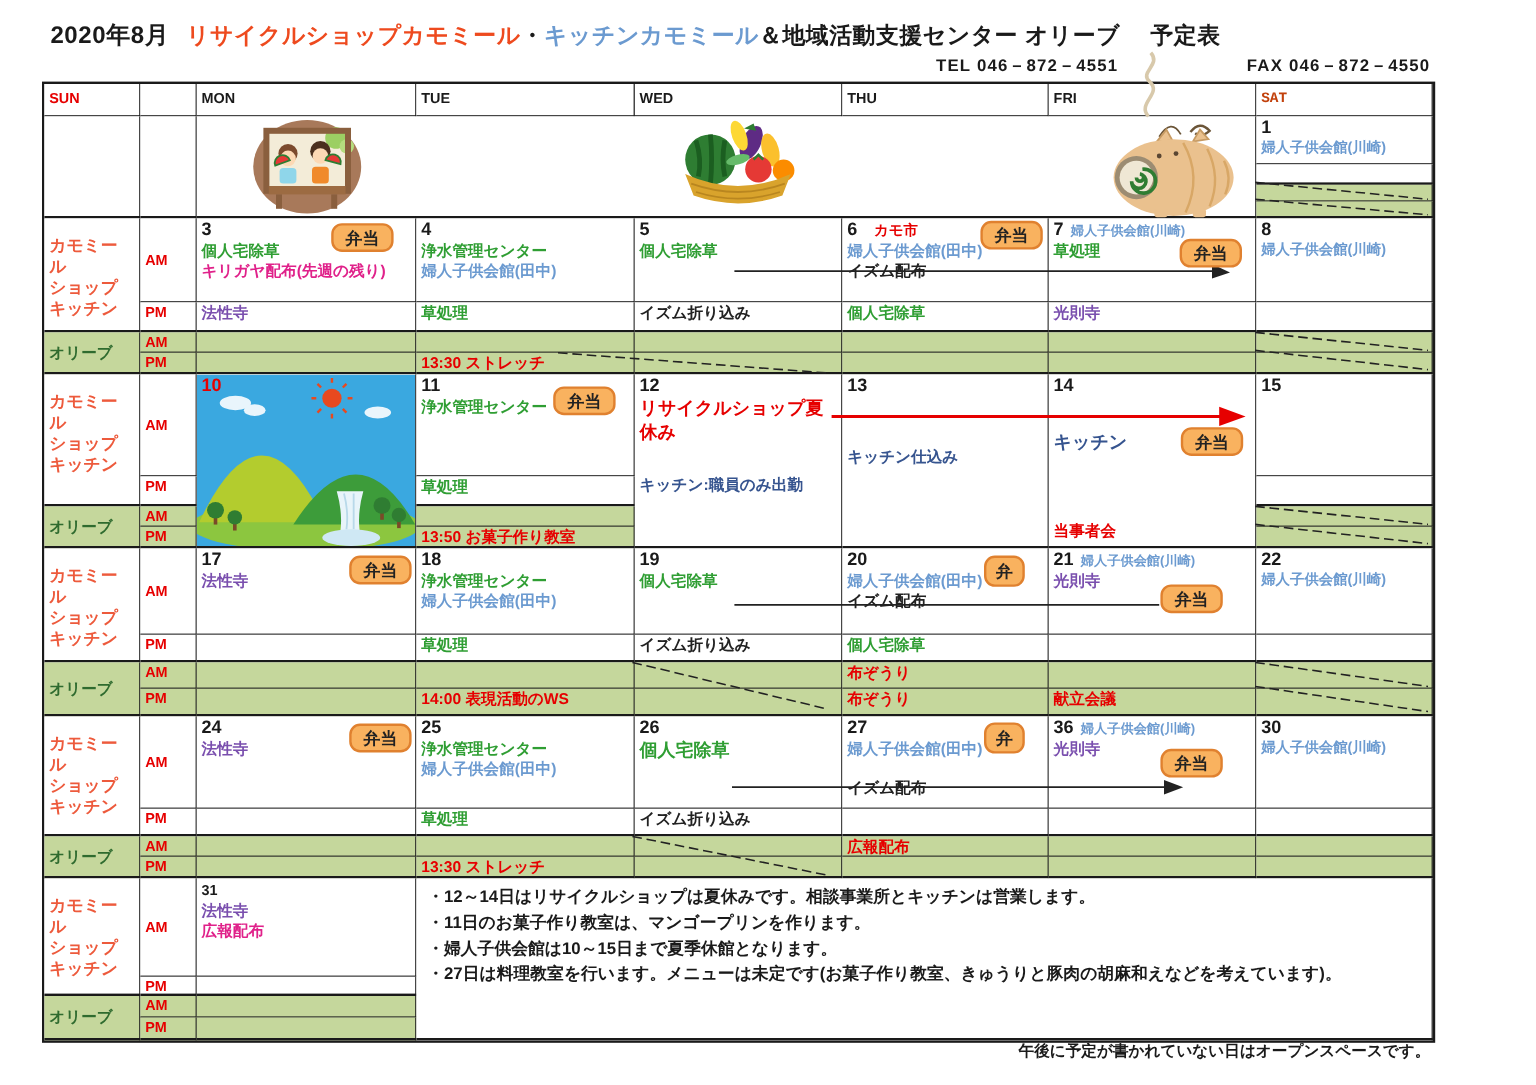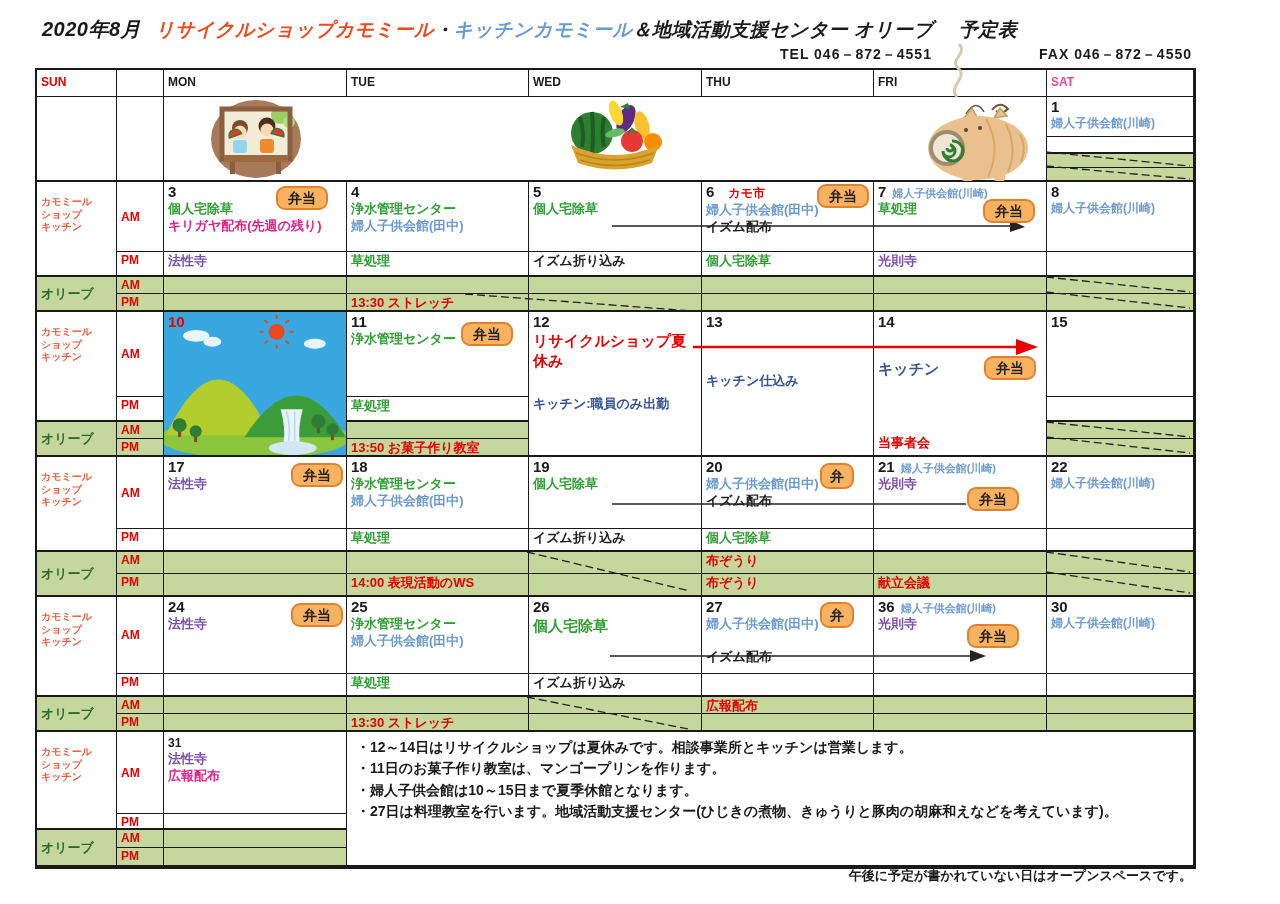--- a/index.html
+++ b/index.html
@@ -1,38 +1,38 @@
 <!DOCTYPE html>
 <html><head>
 <meta charset="utf-8">
 <style>
   html,body{margin:0;padding:0;background:#fff;}
   #page{position:relative;width:1280px;height:904px;background:#fff;overflow:hidden;
         font-family:"Liberation Sans","DejaVu Sans",sans-serif;color:#1a1a1a;}
   
-  #title{position:absolute;left:42px;top:16px;font-size:19px;font-weight:bold;letter-spacing:.5px;white-space:nowrap;font-style:italic;}
+  #title{position:absolute;left:42px;top:16px;font-size:19px;font-weight:bold;letter-spacing:.5px;white-space:nowrap;}
   .t-ym{color:#1a1a1a;margin-right:14px;font-size:20px;}
   .t-shop{color:#ee4a1e;}
   .t-sep{color:#1a1a1a;}
   .t-kit{color:#6b9ad0;}
   .t-rest{color:#1a1a1a;}
   #contact{position:absolute;left:780px;top:46px;width:412px;font-size:14px;font-weight:bold;letter-spacing:1px;display:flex;justify-content:space-between;}
   
   #cal{position:absolute;left:35px;top:68px;width:1157px;height:797px;border:2px solid #1a1a1a;background:#fff;
        display:grid;z-index:1;
        grid-template-columns:80px 47px 183px 182px 173px 172px 173px 147px;
        grid-template-rows:27px 40px 17px 14px 14px 70px 25px 17px 18px 85px 25px 17px 18px 72px 23px 22px 23px 77px 23px 17px 18px 82px 16px 18px 19px;}
   .c{border-right:1px solid #1a1a1a;border-bottom:1px solid #1a1a1a;position:relative;overflow:hidden;
      padding:1px 4px;box-sizing:border-box;background:#fff;}
   .og{background:#c5d79c;}
   .b2{border-bottom-width:2px;}
   .hdr{font-size:12px;font-weight:bold;padding-top:5px;}
-  .red{color:#e60000;} .satblue{color:#ec4899;}
+  .red{color:#e60000;} .satblue{color:#c2410c;font-family:Liberation Mono, monospace;}
   .vc{display:flex;align-items:center;}
-  .lab{color:#ed5a3c;font-size:10px;font-weight:bold;line-height:1.25;padding-top:14px;}
+  .lab{color:#ed5a3c;font-size:14px;font-weight:bold;line-height:1.25;padding-top:14px;}
   .olab{color:#2f6b2f;font-size:13px;font-weight:bold;}
   .ampm{color:#e60000;font-size:12px;font-weight:bold;}
   .n{font-size:15px;font-weight:bold;color:#1a1a1a;line-height:1.15;}
   .nsm{font-size:12px;}
   .ln{display:block;font-size:13px;font-weight:bold;line-height:1.3;}
   .big{font-size:15px;}
   .g{color:#2f9e33;} .bl{color:#6b9ad0;} .pu{color:#7a4fae;} .mg{color:#e0218a;}
   .rd{color:#e60000;} .nv{color:#36548f;} .bk{color:#222;}
   .side{font-size:11px;font-weight:bold;color:#6b9ad0;margin-left:6px;}
   .tag{font-size:12px;font-weight:bold;color:#e60000;margin-left:14px;}
@@ -281,21 +281,21 @@
     <div class="c ampm og b2" style="grid-area:25/2/26/3">PM</div>
 
     <div class="c" style="grid-area:22/3/23/4"><span class="n nsm">31</span><span class="ln pu">法性寺</span><span class="ln mg">広報配布</span></div>
     <div class="c b2" style="grid-area:23/3/24/4"></div>
     <div class="c og" style="grid-area:24/3/25/4"></div>
     <div class="c og b2" style="grid-area:25/3/26/4"></div>
     <div class="c b2" id="notes" style="grid-area:22/4/26/9">
       <span class="note">・12～14日はリサイクルショップは夏休みです。相談事業所とキッチンは営業します。</span>
       <span class="note">・11日のお菓子作り教室は、マンゴープリンを作ります。</span>
       <span class="note">・婦人子供会館は10～15日まで夏季休館となります。</span>
-      <span class="note">・27日は料理教室を行います。地域活動支援センター(ひじきの煮物、きゅうりと豚肉の胡麻和えなどを考えています)。</span>
+      <span class="note">・27日は料理教室を行います。メニューは未定です(お菓子作り教室、きゅうりと豚肉の胡麻和えなどを考えています)。</span>
     </div>
   </div>
 
   <div class="illus" style="left:210px;top:99px">
     <svg width="92" height="80" viewBox="0 0 92 80">
       <ellipse cx="46" cy="40" rx="45" ry="39" fill="#a8795a"></ellipse>
       <rect x="12" y="10" width="68" height="50" fill="#f3ecd8"></rect>
       <circle cx="70" cy="16" r="9" fill="#9ccf63"></circle>
         <circle cx="79" cy="23" r="6" fill="#b5dd7e"></circle>
       <rect x="12" y="10" width="68" height="50" fill="none" stroke="#8a5f3e" stroke-width="5"></rect>

